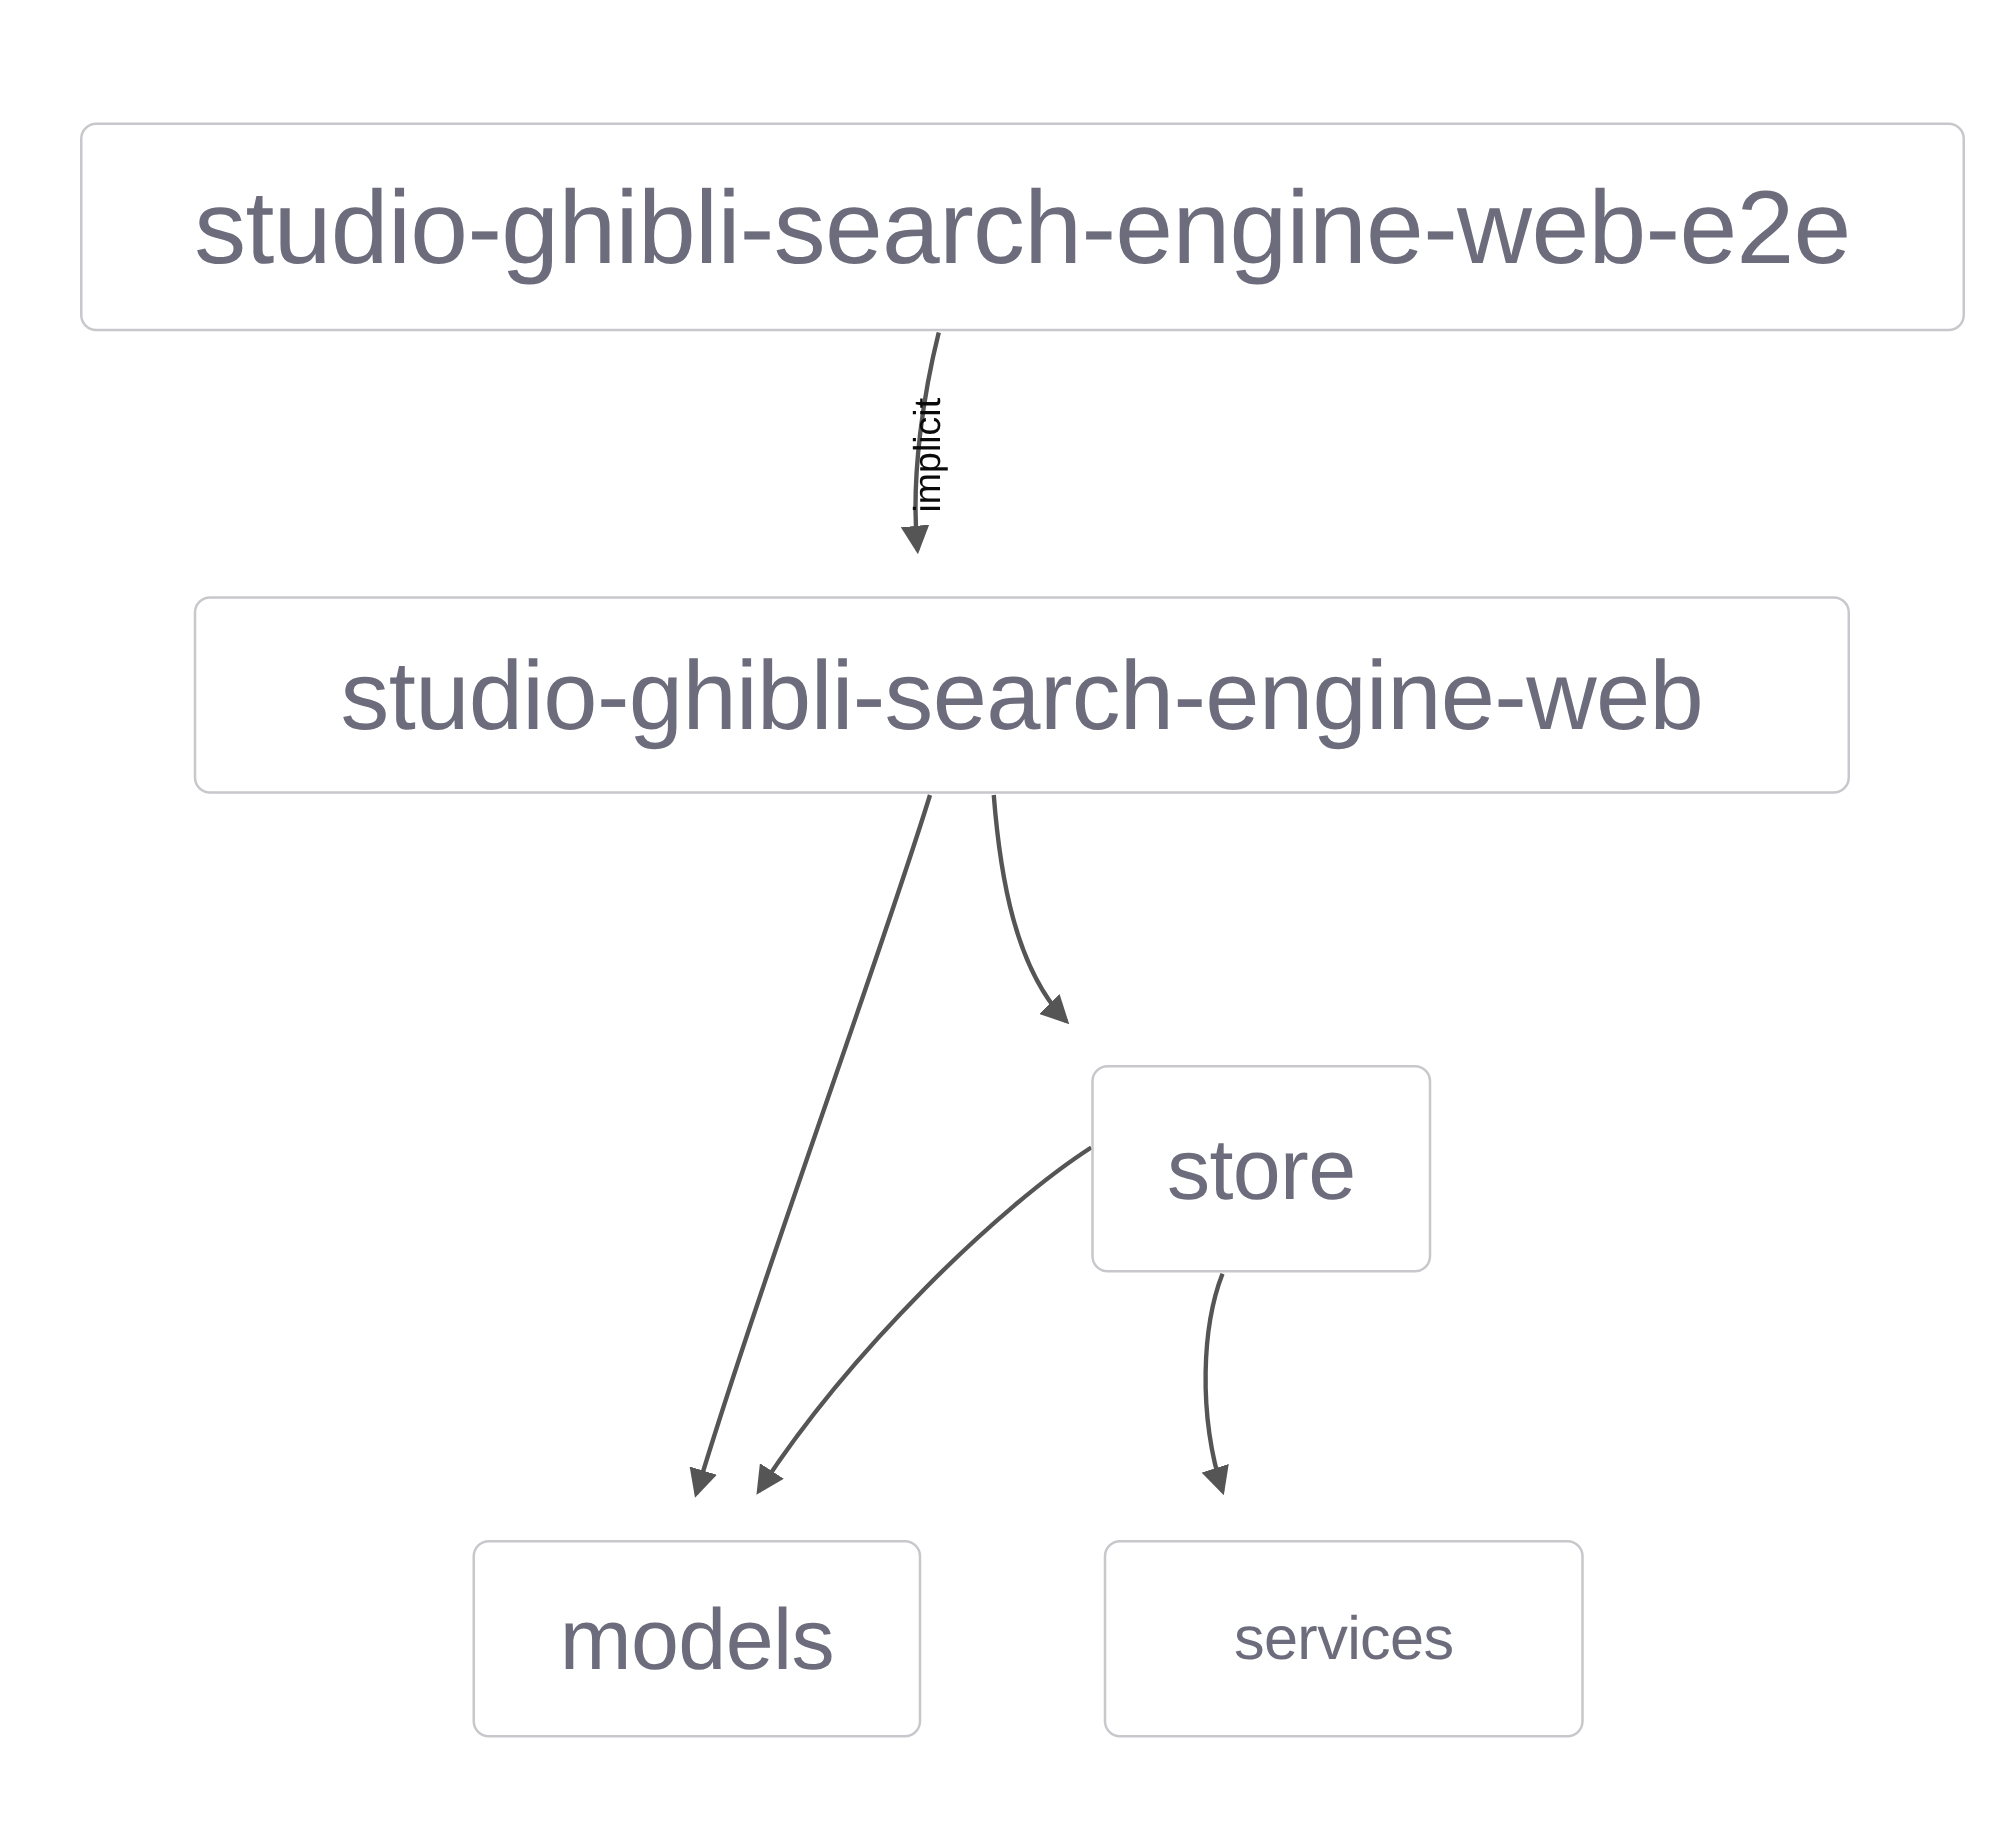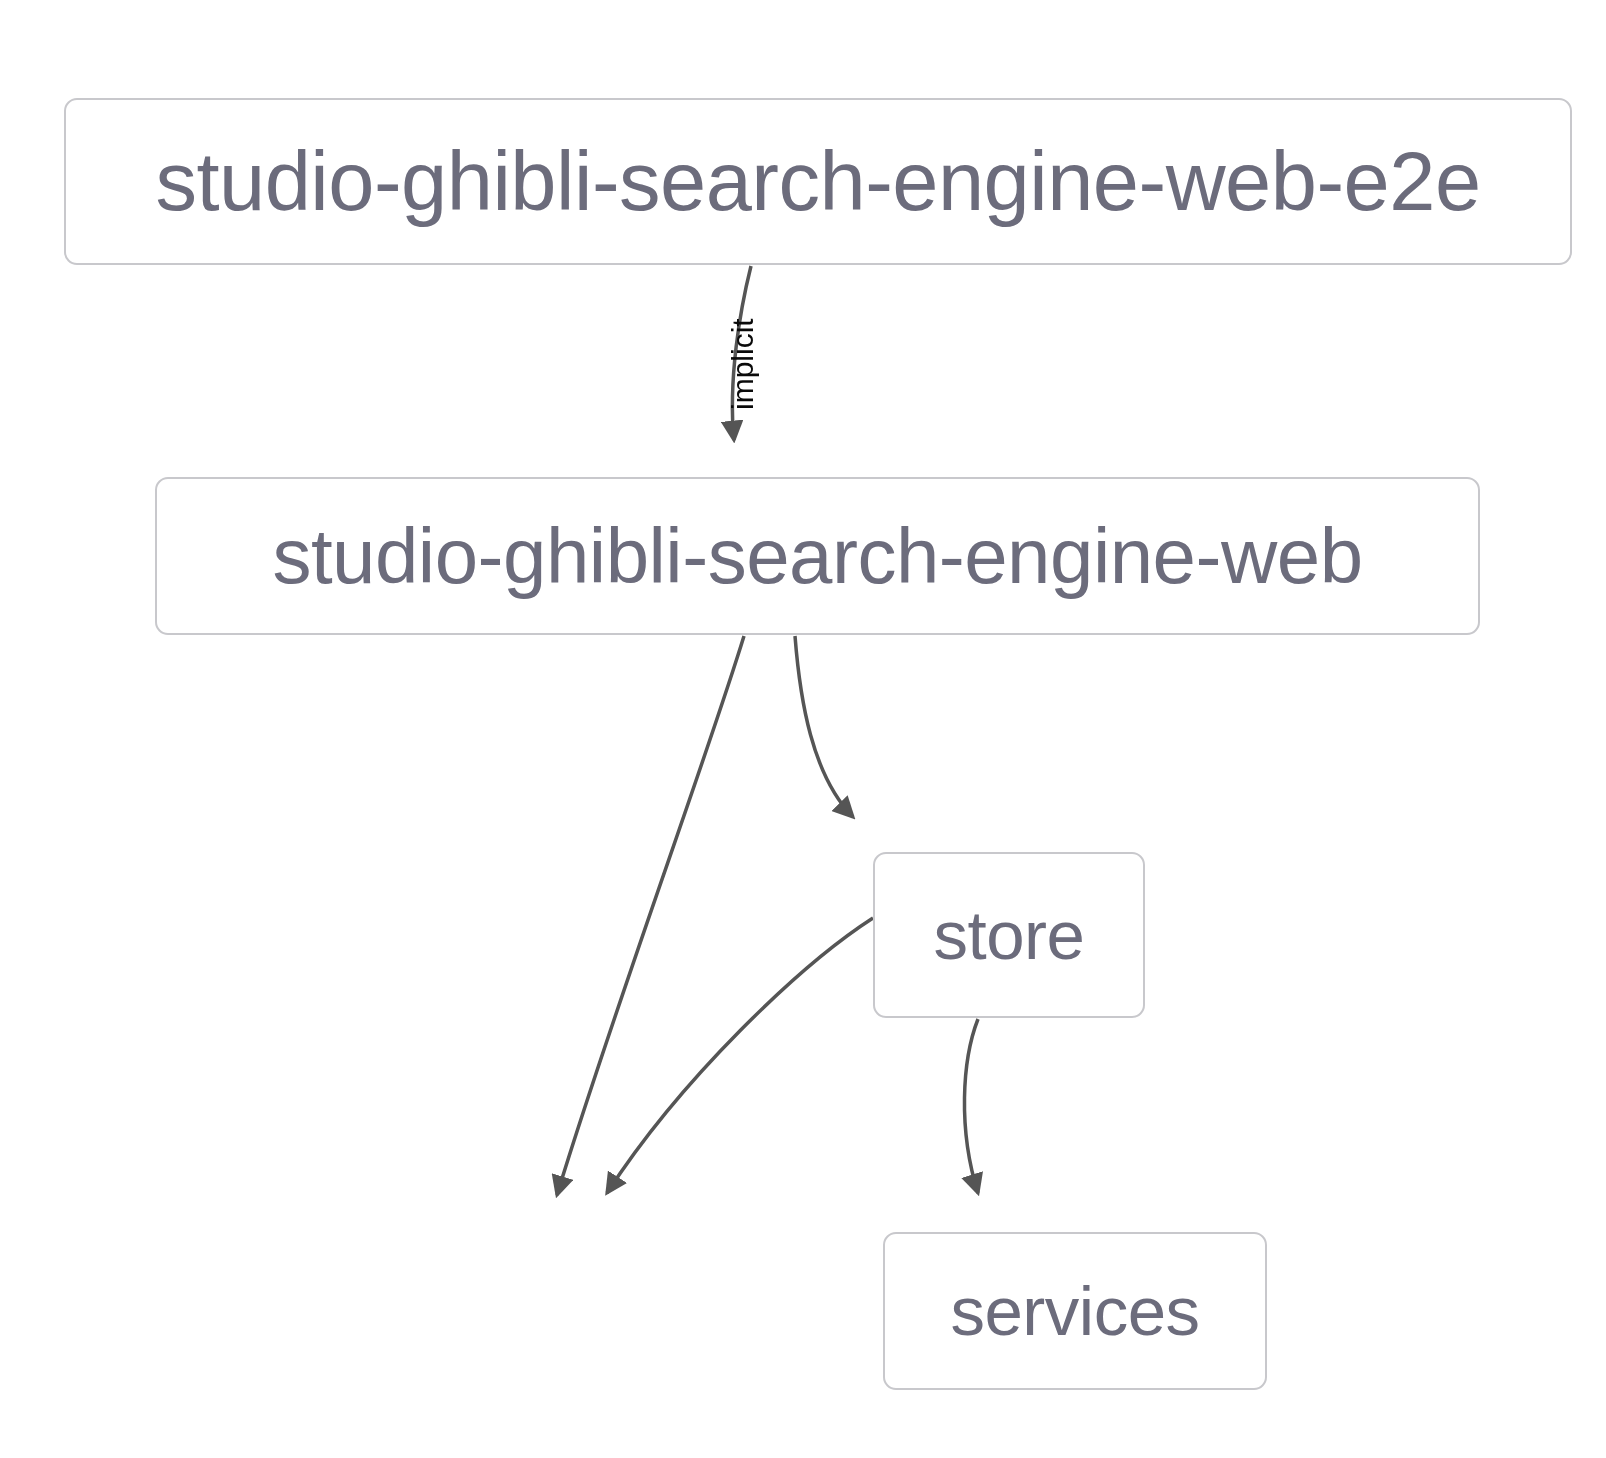--- a/index.html
+++ b/index.html
@@ -47,21 +47,21 @@
   }
   #node-root      { left: 64px;  top: 98px;   width: 1508px; height: 167px; }
   #node-root .node-label { font-size: 83px; }
   #node-web       { left: 155px; top: 477px;  width: 1325px; height: 158px; }
   #node-web .node-label  { font-size: 78px; }
   #node-store     { left: 873px; top: 852px;  width: 272px;  height: 166px; }
   #node-store .node-label { font-size: 69px; }
   #node-models    { left: 378px; top: 1232px; width: 359px;  height: 158px; }
   #node-models .node-label { font-size: 69px; }
   #node-services  { left: 883px; top: 1232px; width: 384px;  height: 158px; }
-  #node-services .node-label { font-size: 69px; }
+  #node-services .node-label { font-size: 49px; }
 
   .edge-label {
     position: absolute;
     color: #0a0a0a;
     font-family: "Liberation Sans", sans-serif;
     font-size: 30px;
     line-height: 1;
     white-space: nowrap;
     transform-origin: 0 0;
   }
@@ -99,20 +99,23 @@
   </div>
 
   <div class="node-box" id="node-store">
     <span class="node-label">store</span>
   </div>
 
   <div class="node-box" id="node-web">
     <span class="node-label">studio-ghibli-search-engine-web</span>
   </div>
 
+  <div class="node-box" id="node-models">
+    <span class="node-label">models</span>
+  </div>
 
   <div class="node-box" id="node-services">
     <span class="node-label">services</span>
   </div>
 
   <div class="edge-label" id="edge-label-implicit">implicit</div>
 
 </div>
 
 </body></html>

